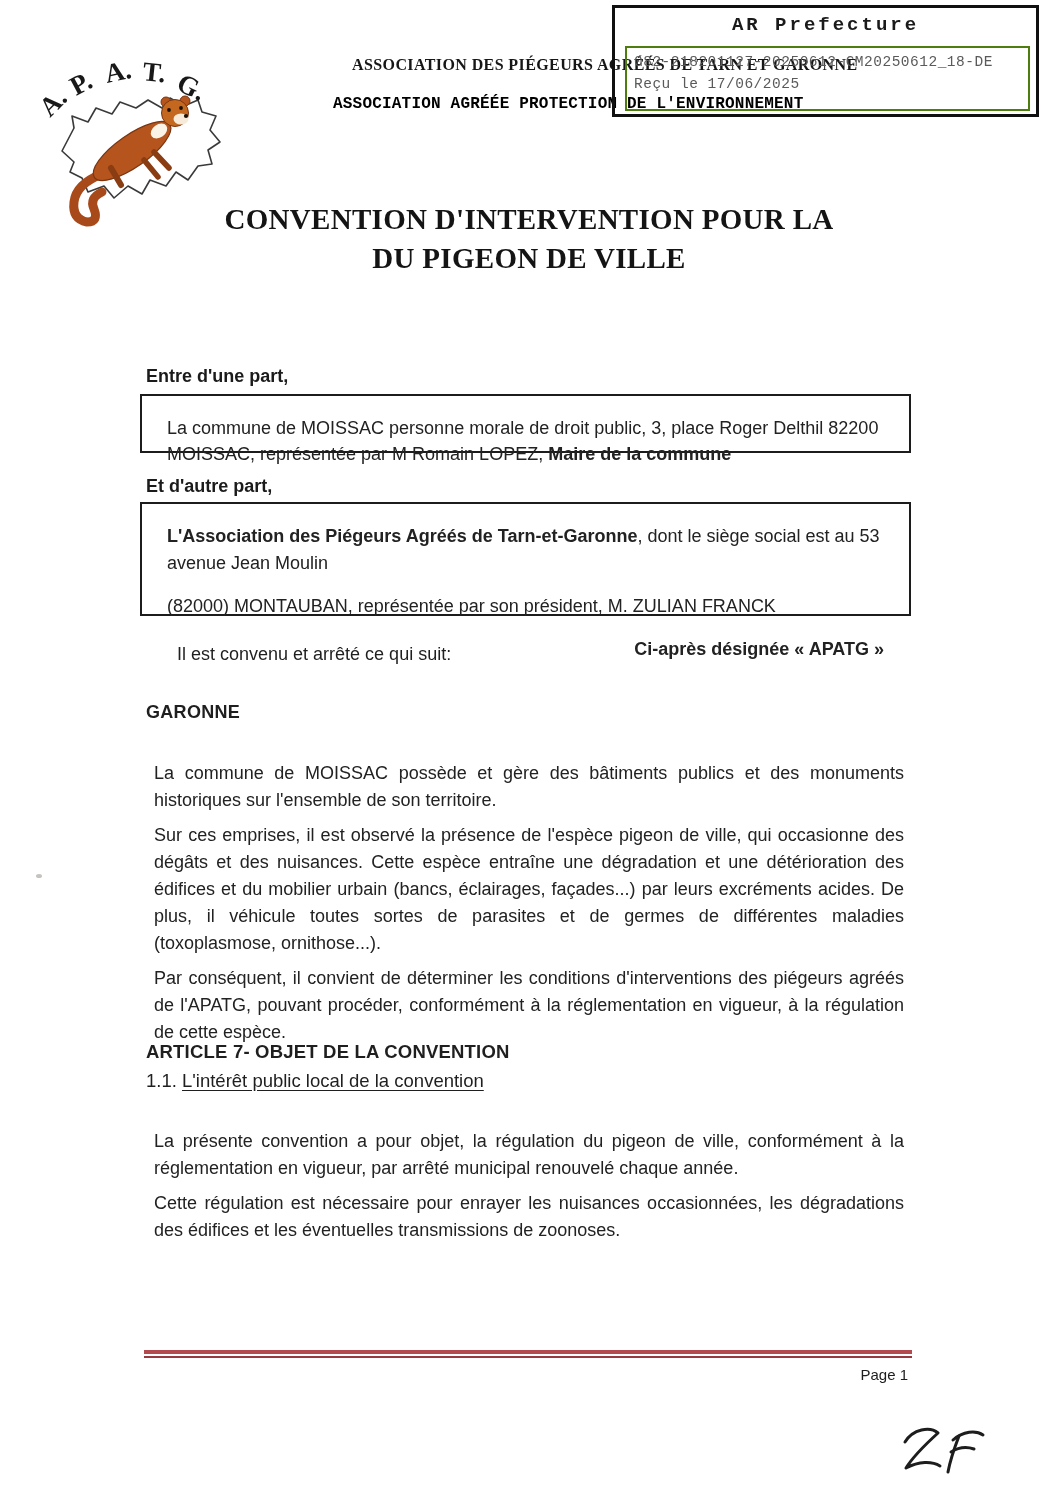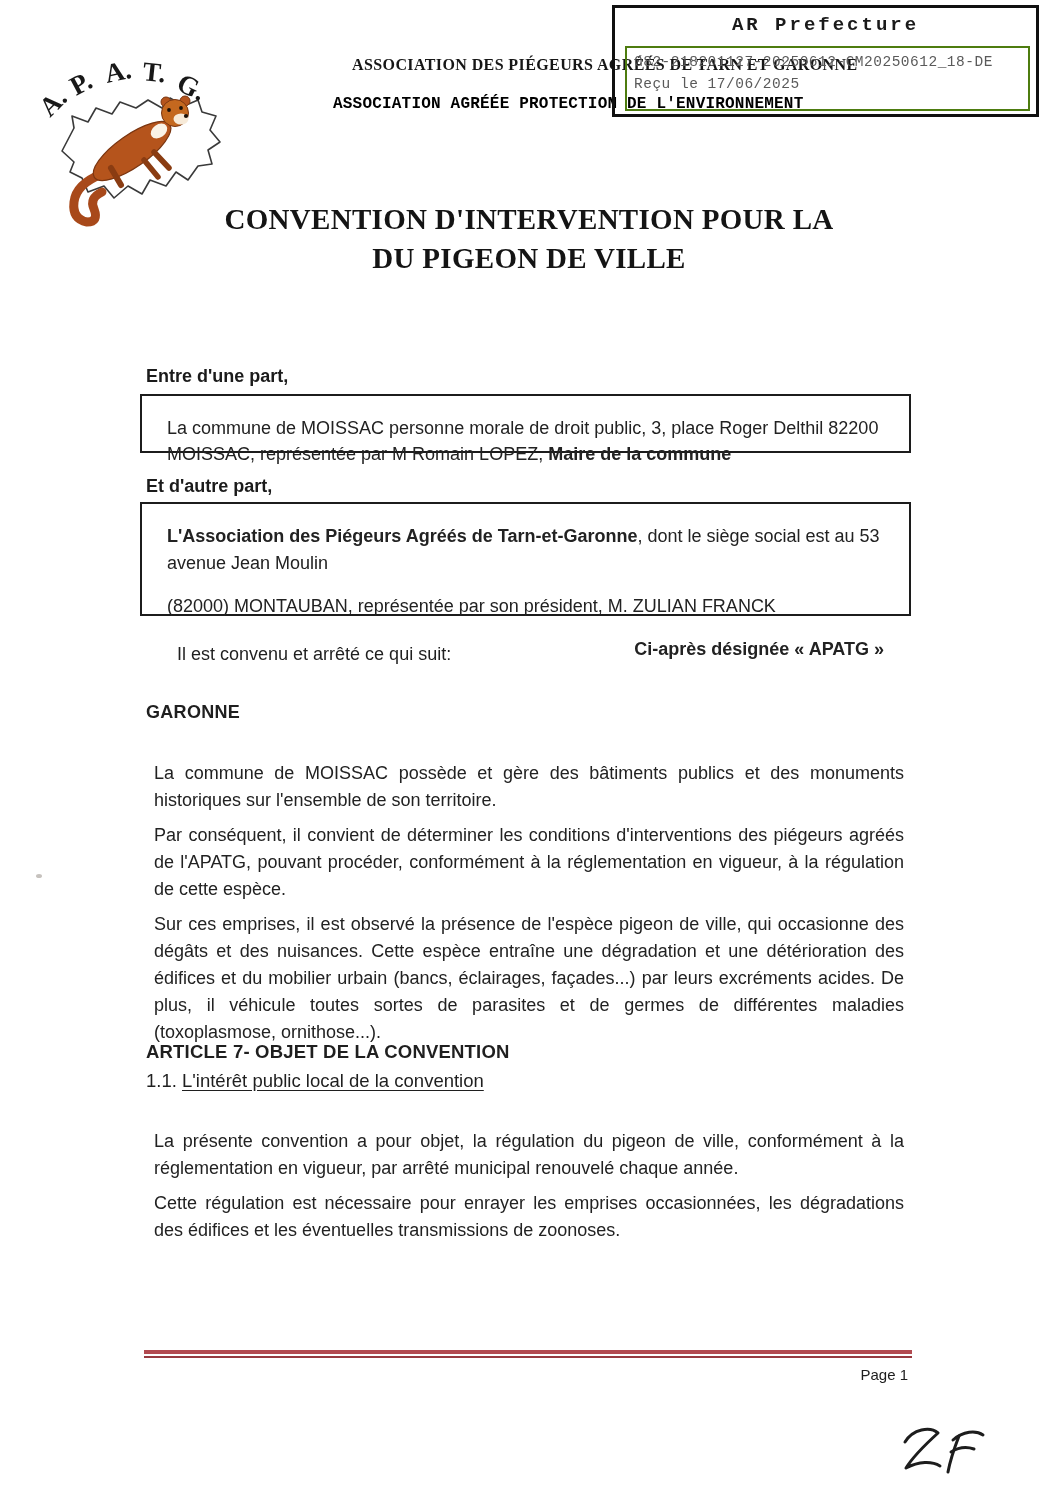--- a/index.html
+++ b/index.html
@@ -148,32 +148,32 @@
     <p><strong>L'Association des Piégeurs Agréés de Tarn-et-Garonne</strong><span>, dont le siège social est au 53 avenue Jean Moulin</span></p>
     <p>(82000) MONTAUBAN, représentée par son président, M. ZULIAN FRANCK</p>
     <p class="designation">Ci-après désignée « APATG »</p>
   </div>
 
   <div class="abs convenu">Il est convenu et arrêté ce qui suit:</div>
 
   <div class="abs contexte-h">GARONNE</div>
   <div class="abs bodyblock ctx">
     <p>La commune de MOISSAC possède et gère des bâtiments publics et des monuments historiques sur l'ensemble de son territoire.</p>
+    <p>Sur ces emprises, il est observé la présence de l'espèce pigeon de ville, qui occasionne des dégâts et des nuisances. Cette espèce entraîne une dégradation et une détérioration des édifices et du mobilier urbain (bancs, éclairages, façades...) par leurs excréments acides. De plus, il véhicule toutes sortes de parasites et de germes de différentes maladies (toxoplasmose, ornithose...).</p>
     <p>Par conséquent, il convient de déterminer les conditions d'interventions des piégeurs agréés de l'APATG, pouvant procéder, conformément à la réglementation en vigueur, à la régulation de cette espèce.</p>
-    <p>Sur ces emprises, il est observé la présence de l'espèce pigeon de ville, qui occasionne des dégâts et des nuisances. Cette espèce entraîne une dégradation et une détérioration des édifices et du mobilier urbain (bancs, éclairages, façades...) par leurs excréments acides. De plus, il véhicule toutes sortes de parasites et de germes de différentes maladies (toxoplasmose, ornithose...).</p>
   </div>
 
   <div class="abs art-h">ARTICLE 7- OBJET DE LA CONVENTION</div>
   <div class="abs art-sub">
     <span>1.1.</span>
     <span class="u">L'intérêt public local de la convention</span>
   </div>
   <div class="abs bodyblock artblock">
     <p>La présente convention a pour objet, la régulation du pigeon de ville, conformément à la réglementation en vigueur, par arrêté municipal renouvelé chaque année.</p>
-    <p>Cette régulation est nécessaire pour enrayer les emprises occasionnées, les dégradations des édifices et les éventuelles transmissions de zoonoses.</p>
+    <p>Cette régulation est nécessaire pour enrayer les nuisances occasionnées, les dégradations des édifices et les éventuelles transmissions de zoonoses.</p>
   </div>
 
   <div class="abs rule">
     <div class="r1"></div>
     <div class="r2"></div>
     <div class="r3"></div>
   </div>
   <div class="abs pagenum">Page 1</div>
 
   <div class="abs smudge"></div>

